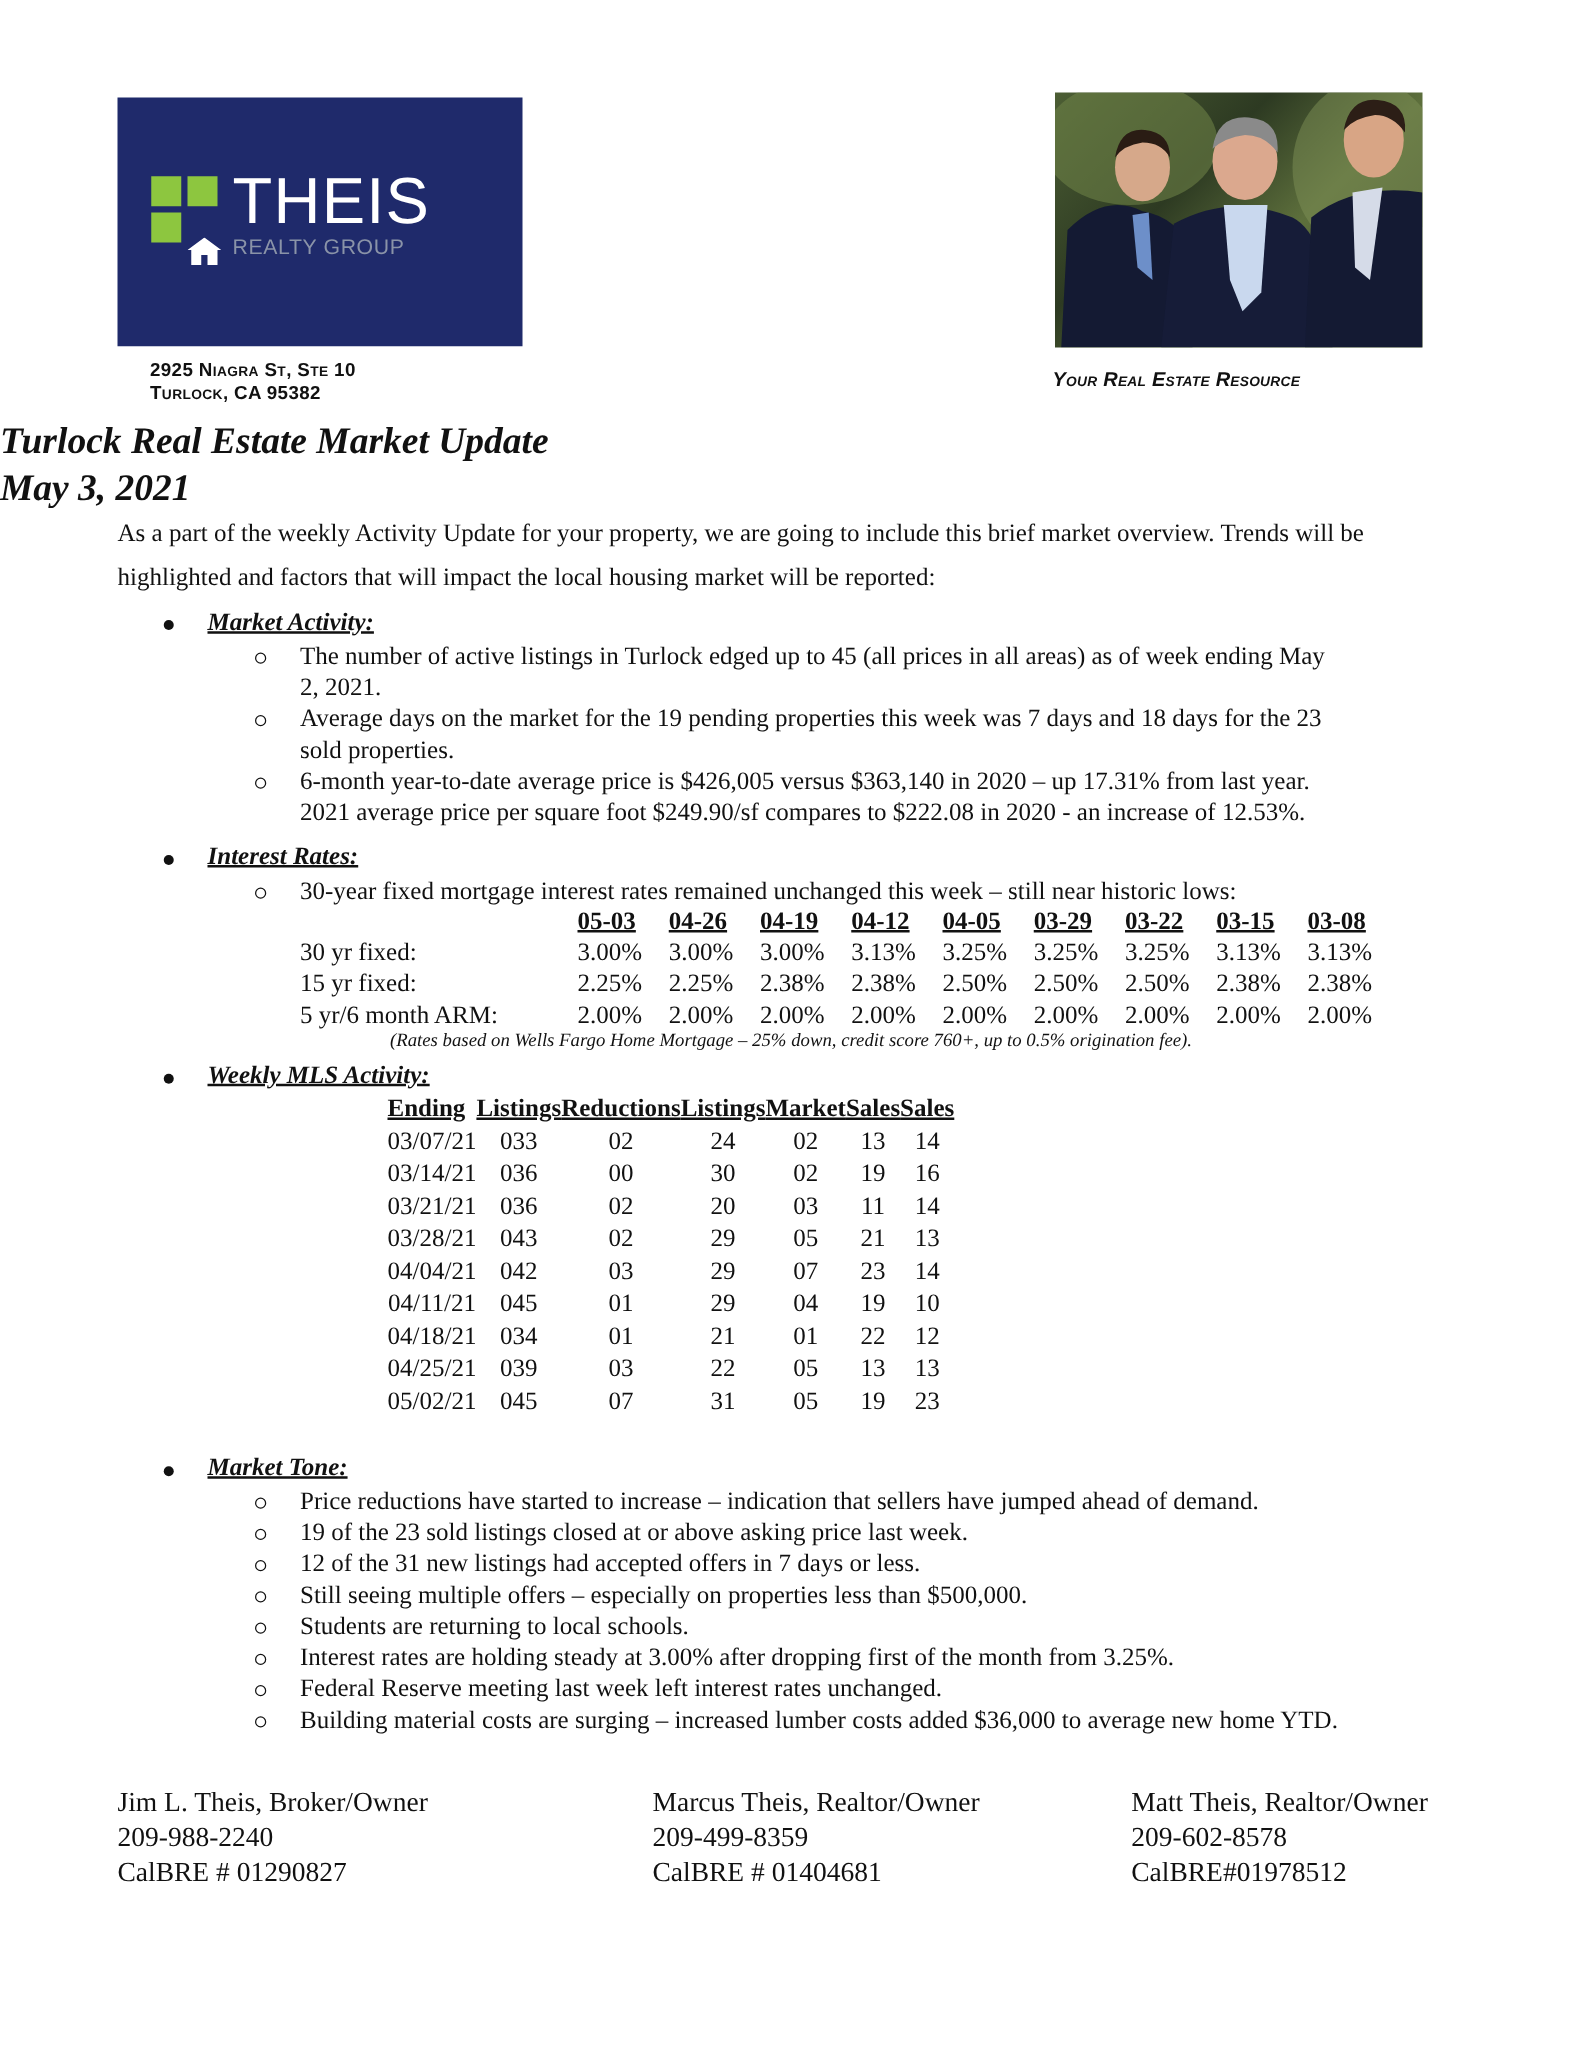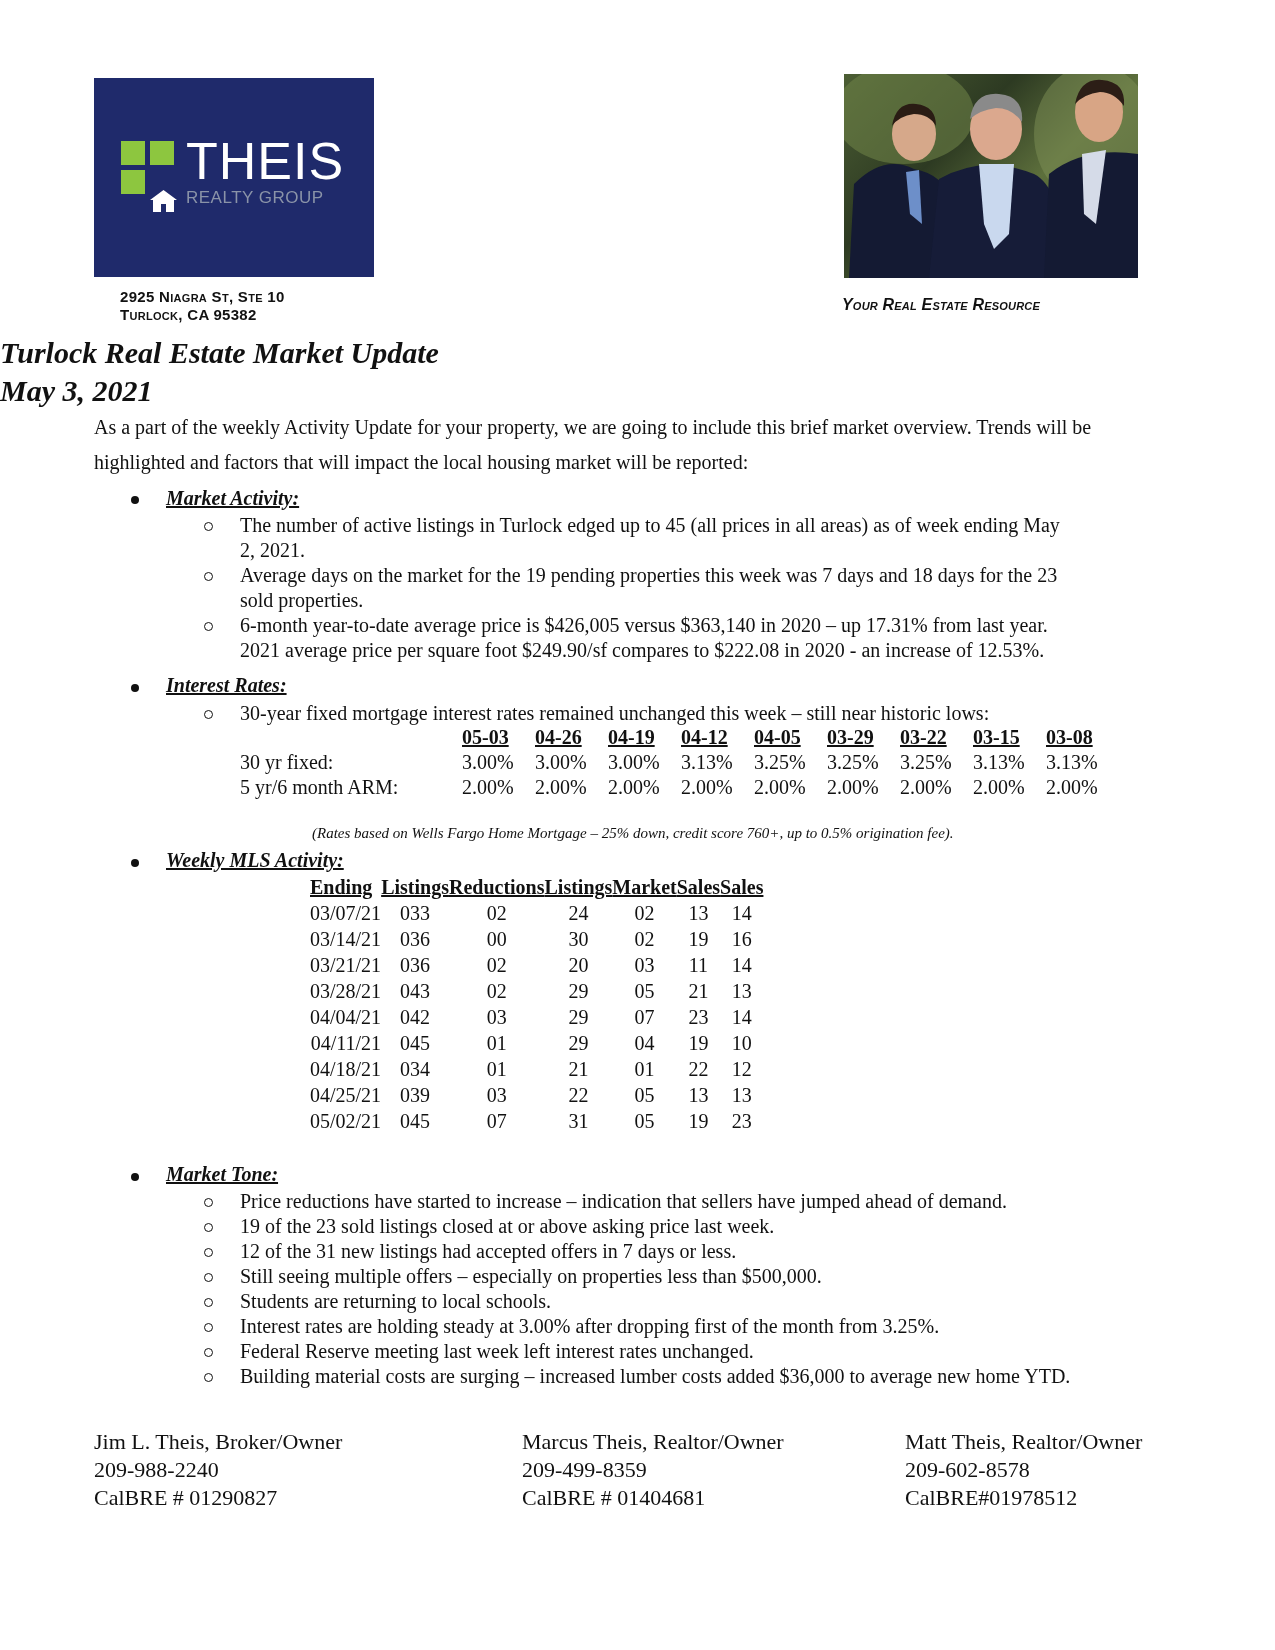--- a/index.html
+++ b/index.html
@@ -1,21 +1,21 @@
 <!DOCTYPE html>
 <html><head>
 <meta charset="utf-8">
 <style>
   html, body { margin: 0; padding: 0; background: #ffffff; }
   body { width: 1275px; height: 1650px; position: relative; overflow: hidden;
          font-family: "Liberation Serif", serif; color: #111; }
   .abs { position: absolute; }
 
   
-  #logo { left: 94px; top: 78px; width: 280px; height: 199px; background: #1f2a6b; }
+  #logo { left: 94px; top: 78px; width: 280px; height: 199px; background: #1f2a6b; padding-left: 44px; }
   #logo .sq { position: absolute; background: #8dc63f; }
   #logo .brand { position: absolute; left: 92px; top: 57px; color: #fff;
                  font-family: "Liberation Sans", sans-serif; font-size: 52px; letter-spacing: 1px; line-height: 1; }
   #logo .sub { position: absolute; left: 92px; top: 111px; color: #8a93a8;
                font-family: "Liberation Sans", sans-serif; font-size: 17px; letter-spacing: 0.5px; line-height: 1; }
   #logo .house { position: absolute; left: 56px; top: 112px; width: 27px; height: 22px; }
 
   .address { left: 120px; top: 288px; font-family: "Liberation Sans", sans-serif; font-weight: bold;
              font-size: 15px; line-height: 18px; font-variant: small-caps; letter-spacing: 0.3px; }
 
@@ -129,20 +129,32 @@
     <td>3.00%</td>
     <td>3.00%</td>
     <td>3.13%</td>
     <td>3.25%</td>
     <td>3.25%</td>
     <td>3.25%</td>
     <td>3.13%</td>
     <td>3.13%</td>
   </tr>
   <tr>
+    <td>15 yr fixed:</td>
+    <td>2.25%</td>
+    <td>2.25%</td>
+    <td>2.38%</td>
+    <td>2.38%</td>
+    <td>2.50%</td>
+    <td>2.50%</td>
+    <td>2.50%</td>
+    <td>2.38%</td>
+    <td>2.38%</td>
+  </tr>
+  <tr>
     <td>5 yr/6 month ARM:</td>
     <td>2.00%</td>
     <td>2.00%</td>
     <td>2.00%</td>
     <td>2.00%</td>
     <td>2.00%</td>
     <td>2.00%</td>
     <td>2.00%</td>
     <td>2.00%</td>
     <td>2.00%</td>
@@ -206,21 +218,21 @@
       <tr>
         <td style="text-align: right; margin-top: 26px;">04/04/21</td>
         <td>042</td>
         <td>03</td>
         <td>29</td>
         <td>07</td>
         <td>23</td>
         <td>14</td>
       </tr>
       <tr>
-        <td style="text-align: right;">04/11/21</td>
+        <td style="text-align: center;">04/11/21</td>
         <td>045</td>
         <td>01</td>
         <td>29</td>
         <td>04</td>
         <td>19</td>
         <td>10</td>
       </tr>
       <tr>
         <td style="text-align: left;">04/18/21</td>
         <td>034</td>

